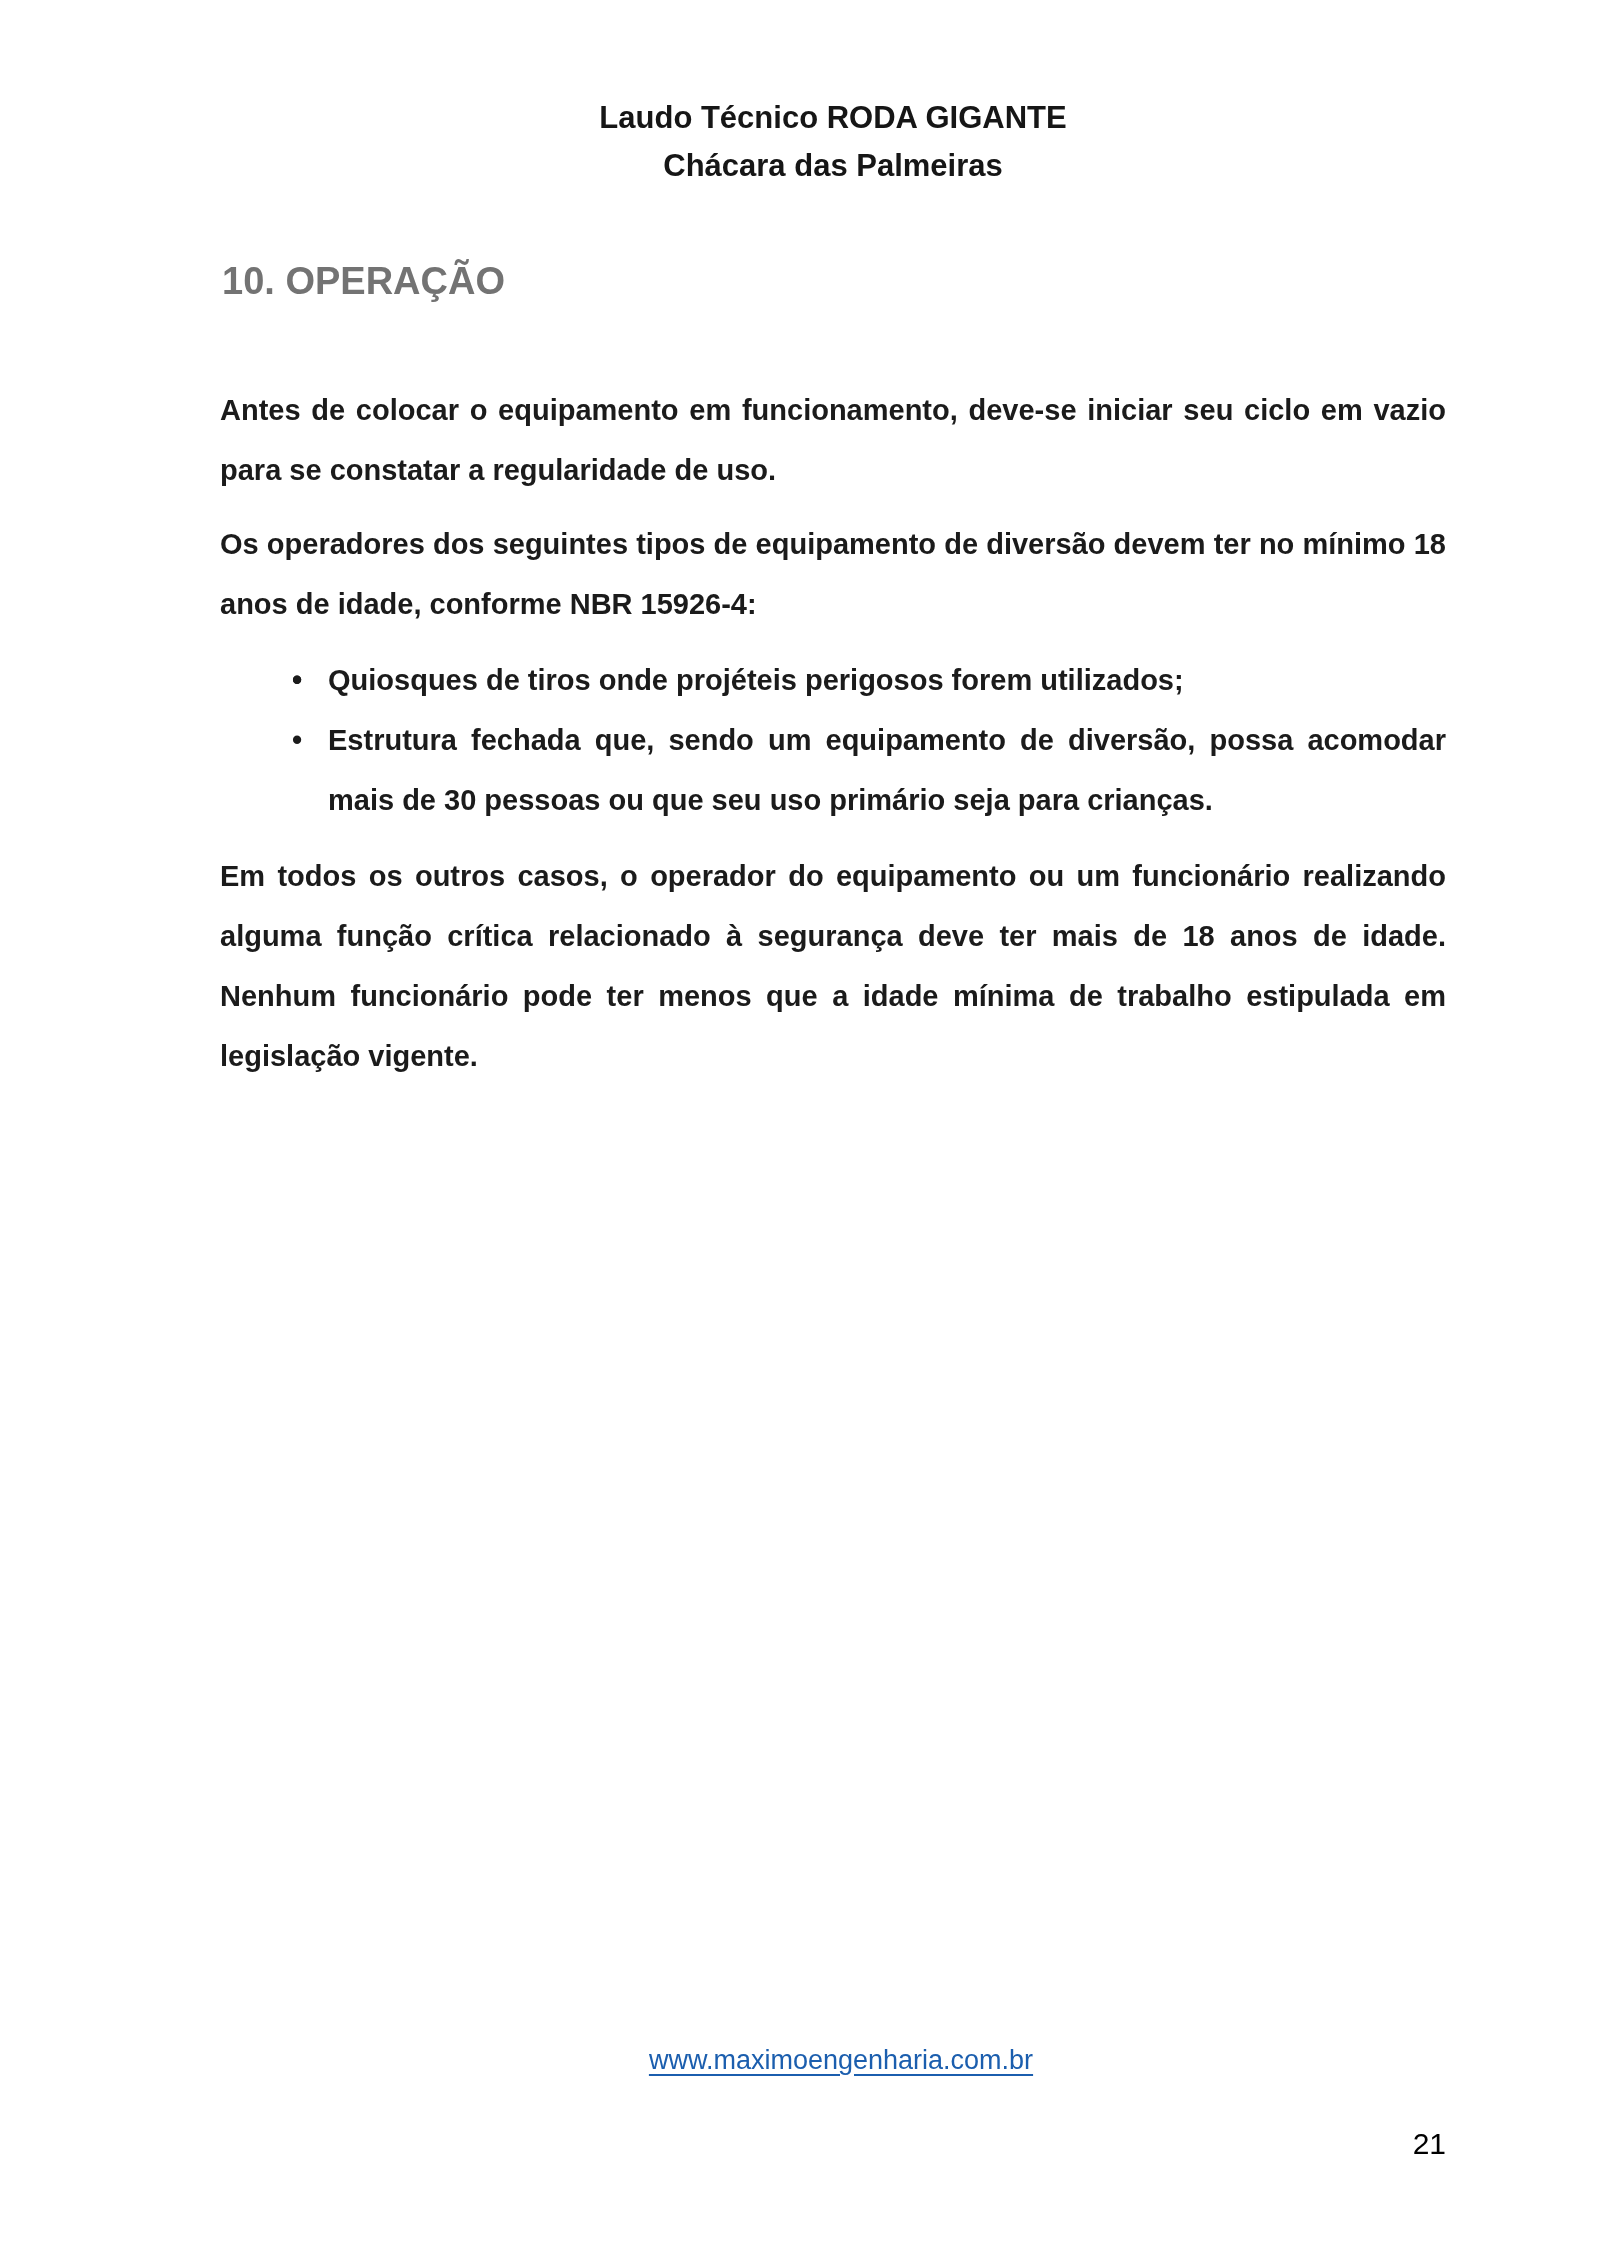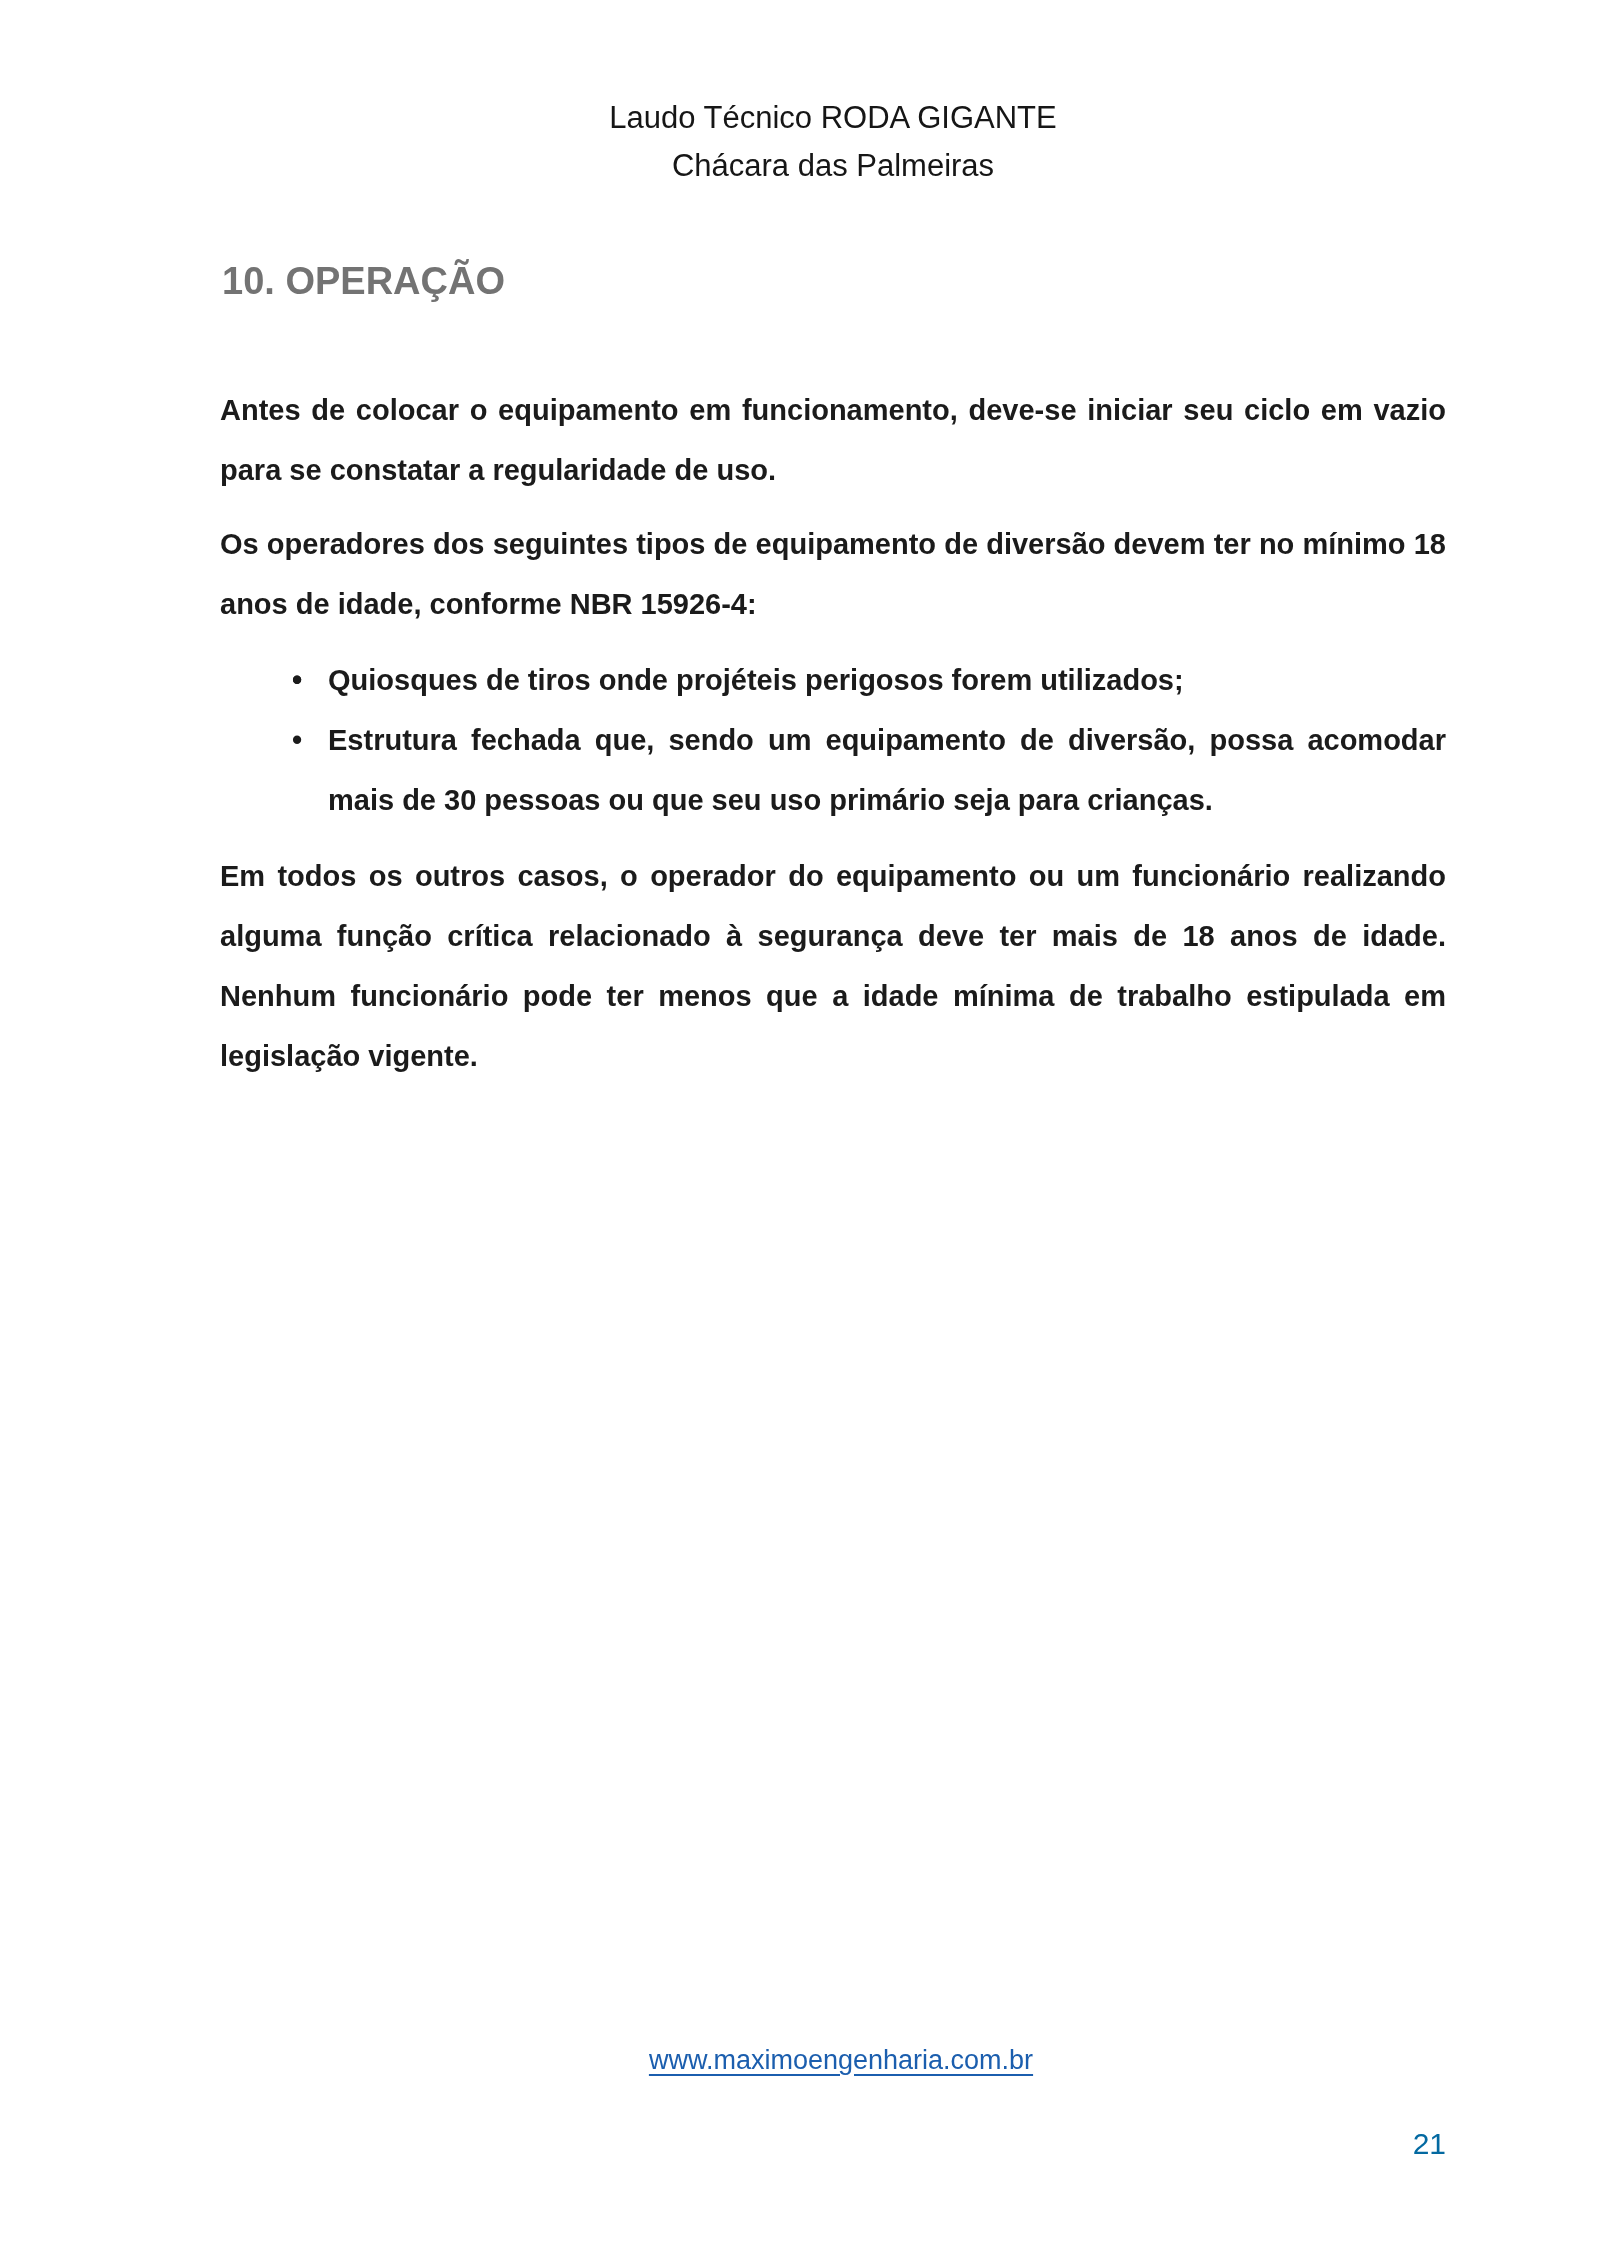--- a/index.html
+++ b/index.html
@@ -15,21 +15,21 @@
     font-family: "Liberation Sans", "DejaVu Sans", sans-serif;
     color: #1b1b1b;
     overflow: hidden;
   }
   .doc-header {
     position: absolute;
     top: 94px;
     left: 220px;
     width: 1226px;
     text-align: center;
-    font-weight: normal;
+    font-weight: bold;
     font-size: 31px;
     line-height: 48px;
     color: #161616;
   }
   .section-heading {
     position: absolute;
     top: 258px;
     left: 222px;
     width: 1226px;
     margin: 0;
@@ -81,21 +81,21 @@
     margin-left: 16px;
   }
   .page-number {
     position: absolute;
     top: 2126px;
     left: 220px;
     width: 1226px;
     text-align: right;
     font-size: 30px;
     line-height: 36px;
-    color: #0369a1;
+    color: #000000;
   }
 </style>
 </head>
 <body>
 
 <div class="page">
 
   <header class="doc-header">
     <div>Laudo Técnico RODA GIGANTE</div>
     <div>Chácara das Palmeiras</div>

